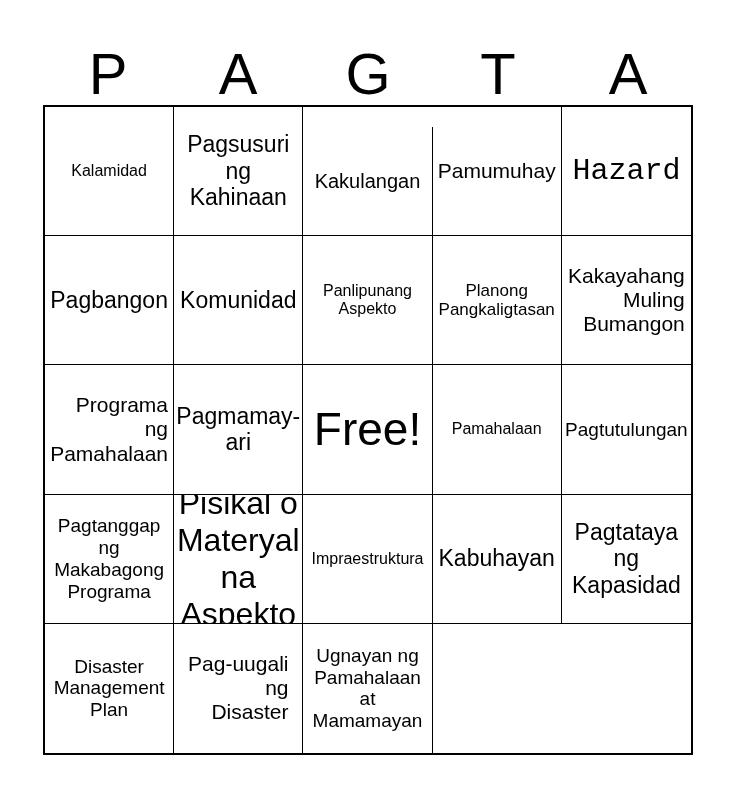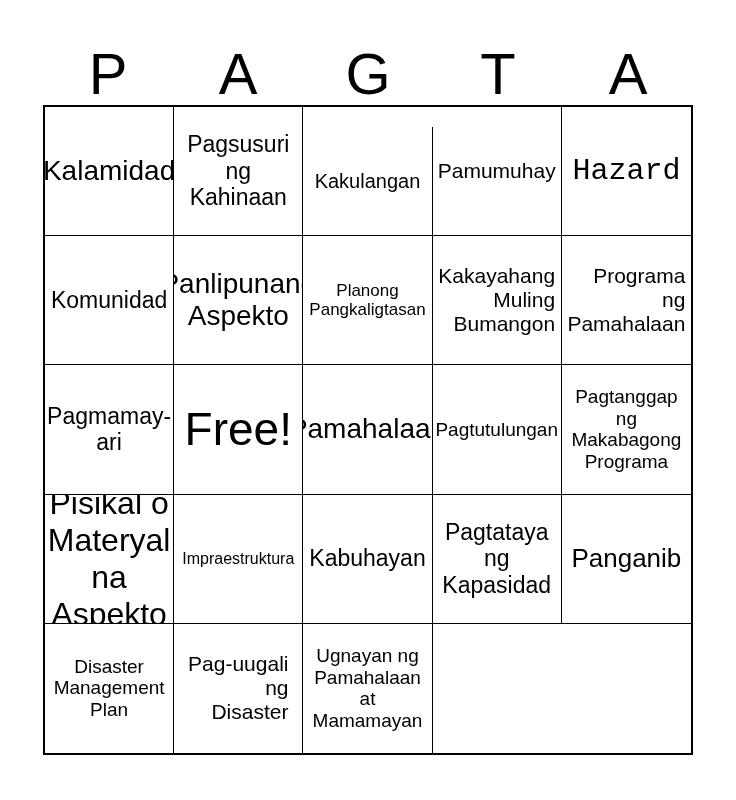--- a/index.html
+++ b/index.html
@@ -66,21 +66,21 @@
   }
   .cell:nth-child(5n) { border-right: none; }
   .cell:nth-child(n+21) { border-bottom: none; }
 
   
   .s16 { font-size: 16px; }
   .s17 { font-size: 17px; }
   .s19 { font-size: 19px; }
   .s20 { font-size: 20px; margin-top: 20px; }
   .s21 { font-size: 21px; text-align: right; }
-  .s22 { font-size: 28px; }
+  .s22 { font-size: 16px; }
   .s23 { font-size: 23px; }
   .s24 { font-size: 32px; }
   .s26 { font-size: 26px; }
   .s30 { font-size: 30px; font-family: Liberation Mono, monospace; }
   .s46 { font-size: 46px; line-height: 1.0; }
 </style>
 </head>
 <body>
 
 <div class="card">
@@ -96,20 +96,21 @@
   <div class="grid">
 
     <div class="cell s22">Kalamidad</div>
     <div class="cell s23">Pagsusuri
 ng
 Kahinaan</div>
     <div class="cell s20">Kakulangan</div>
     <div class="cell s21">Pamumuhay</div>
     <div class="cell s30">Hazard</div>
 
+    <div class="cell s23">Pagbangon</div>
     <div class="cell s23">Komunidad</div>
     <div class="cell s22">Panlipunang
 Aspekto</div>
     <div class="cell s17">Planong
 Pangkaligtasan</div>
     <div class="cell s21">Kakayahang
 Muling
 Bumangon</div>
 
     <div class="cell s21">Programa
@@ -128,21 +129,20 @@
     <div class="cell s24">Pisikal o
 Materyal
 na
 Aspekto</div>
     <div class="cell s16">Impraestruktura</div>
     <div class="cell s23">Kabuhayan</div>
 
     <div class="cell s23">Pagtataya
 ng
 Kapasidad</div>
-    <div class="cell s26">Panganib</div>
     <div class="cell s19">Disaster
 Management
 Plan</div>
     <div class="cell s21">Pag-uugali
 ng
 Disaster</div>
     <div class="cell s19">Ugnayan ng
 Pamahalaan
 at
 Mamamayan</div>

